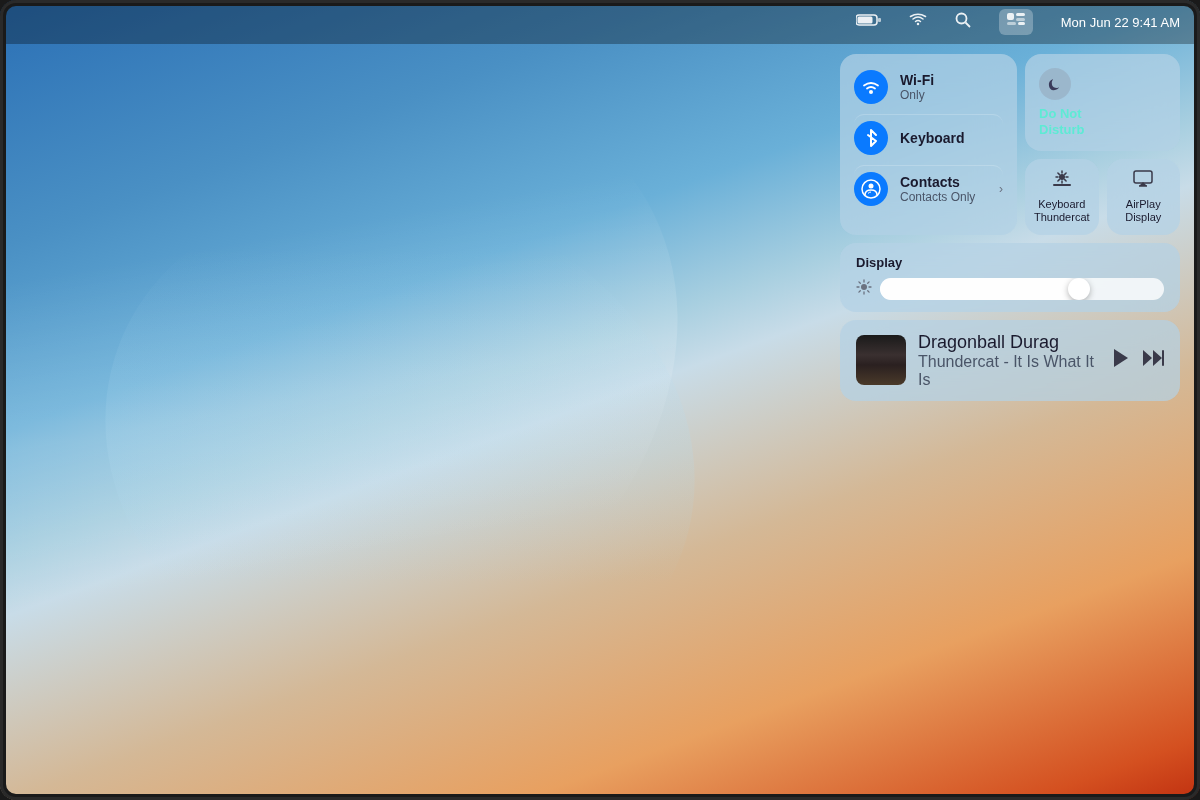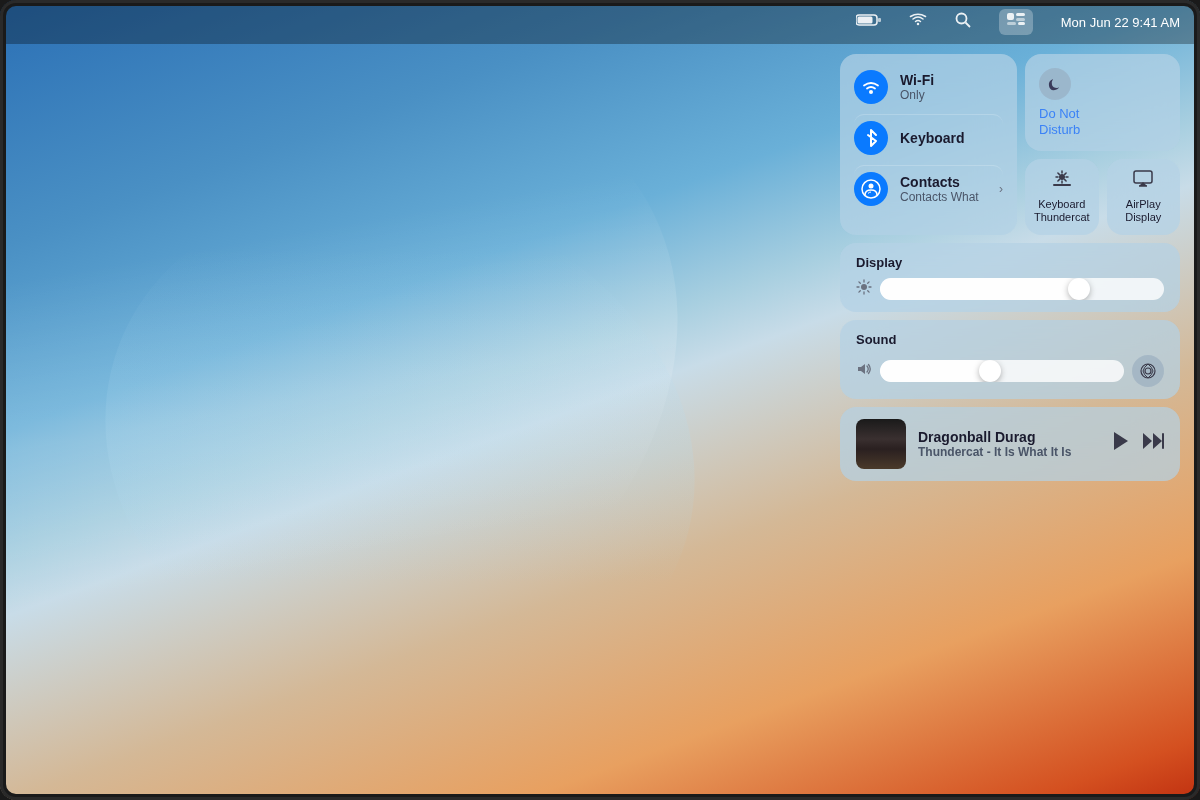--- a/index.html
+++ b/index.html
@@ -334,29 +334,28 @@
       width: 100%;
       height: 100%;
       background: linear-gradient(180deg, #1a1a1a 0%, #3a3030 40%, #2a2020 60%, #4a3a2a 100%);
     }
 
     .track-info {
       flex: 1;
     }
 
     .track-title {
-      font-size: 14px;
-      font-weight: 700;
+      font-size: 18px;
+      font-weight: 400;
       color: #1a1a2e;
     }
 
     .track-artist {
-      font-size: 12px;
+      font-size: 16px;
       color: #4a5568;
-      font-weight: bold;
     }
 
     .playback-controls {
       display: flex;
       gap: 12px;
       align-items: center;
     }
 
     .play-btn {
       font-size: 18px;
@@ -463,37 +462,37 @@
         <div class="conn-icon">
           <svg width="20" height="20" viewBox="0 0 20 20" fill="none">
             <circle cx="10" cy="10" r="9" stroke="white" stroke-width="1.5" fill="none"></circle>
             <circle cx="10" cy="7" r="2.5" fill="white"></circle>
             <path d="M4 16 Q4 11 10 11 Q16 11 16 16" stroke="white" stroke-width="1.5" fill="none"></path>
             <path d="M7 14.5 Q8 13 10 13" stroke="white" stroke-width="1" fill="none"></path>
           </svg>
         </div>
         <div class="conn-text">
           <div class="conn-title">Contacts</div>
-          <div class="conn-subtitle">Contacts What</div>
+          <div class="conn-subtitle">Contacts Only</div>
         </div>
         <span class="conn-arrow">›</span>
       </div>
 
     </div>
 
     <div class="right-column">
 
       <div class="dnd-panel">
         <div class="dnd-icon">
           <svg width="18" height="18" viewBox="0 0 18 18" fill="none">
             <path d="M14 9 Q14 14 9 15 Q4 16 3 11 Q2 6 7 4 Q5 7 6 10 Q7 13 11 13 Q14 13 14 9Z" fill="#3a3a5a"></path>
           </svg>
         </div>
         <div class="dnd-label">
-          <span style="white-space: pre-line; font-size: 13px; font-weight: 400; color: #3b82f6; line-height: 1.2;">Do Not
+          <span style="white-space: pre-line; font-size: 13px; font-weight: 700; color: #5eead4; line-height: 1.2;">Do Not
 Disturb</span>
         </div>
       </div>
 
       <div class="small-buttons">
 
         <div class="small-btn">
           <div class="small-btn-icon">
             <svg width="22" height="18" viewBox="0 0 22 18" fill="none">
 
@@ -550,44 +549,20 @@
           <line x1="4.3" y1="11.7" x2="2.9" y2="13.1" stroke="#6b7280" stroke-width="1.3" stroke-linecap="round"></line>
         </svg>
       </span>
       <div class="slider-track">
         <div class="slider-fill" style="width: 70%;"></div>
         <div class="slider-thumb" style="left: calc(70% - 11px);"></div>
       </div>
     </div>
   </div>
 
-  <div class="section-panel">
-    <div class="section-title">Sound</div>
-    <div class="sound-row">
-      <span class="slider-icon">
-        <svg width="16" height="14" viewBox="0 0 16 14" fill="none">
-          <path d="M2 5 L2 9 L5 9 L9 12 L9 2 L5 5 Z" fill="#6b7280"></path>
-          <path d="M11 4 Q13.5 7 11 10" stroke="#6b7280" stroke-width="1.3" fill="none" stroke-linecap="round"></path>
-          <path d="M12.5 2.5 Q16 7 12.5 11.5" stroke="#6b7280" stroke-width="1.3" fill="none" stroke-linecap="round"></path>
-        </svg>
-      </span>
-      <div class="slider-track">
-        <div class="slider-fill" style="width: 45%;"></div>
-        <div class="slider-thumb" style="left: calc(45% - 11px);"></div>
-      </div>
-      <div class="sound-output-btn">
-        <svg width="16" height="16" viewBox="0 0 16 16" fill="none">
-          <circle cx="8" cy="8" r="7" stroke="#3a3a4a" stroke-width="1.2" fill="none"></circle>
-          <circle cx="8" cy="8" r="3" fill="none" stroke="#3a3a4a" stroke-width="1.2"></circle>
-          <path d="M8 1 Q12 4 13 8 Q12 12 8 15" stroke="#3a3a4a" stroke-width="1" fill="none"></path>
-          <path d="M8 1 Q4 4 3 8 Q4 12 8 15" stroke="#3a3a4a" stroke-width="1" fill="none"></path>
-        </svg>
-      </div>
-    </div>
-  </div>
 
   <div class="now-playing">
     <div class="album-art">
       <div class="album-art-inner"></div>
     </div>
     <div class="track-info">
       <div class="track-title">Dragonball Durag</div>
       <div class="track-artist">Thundercat - It Is What It Is</div>
     </div>
     <div class="playback-controls">

